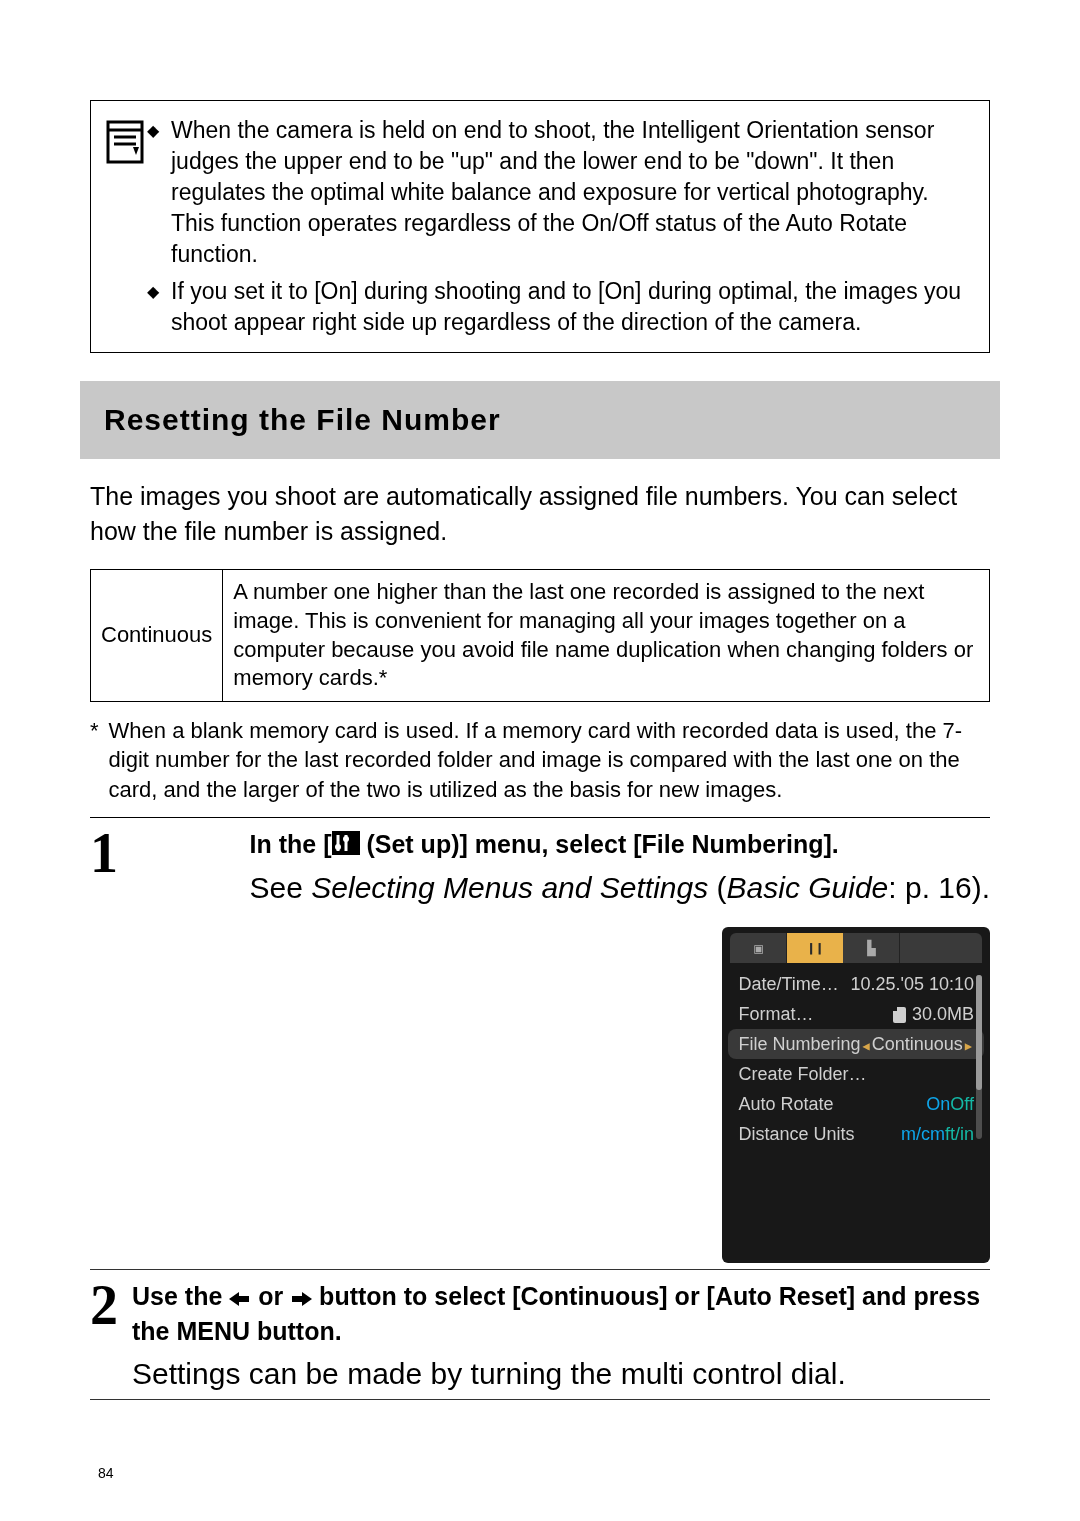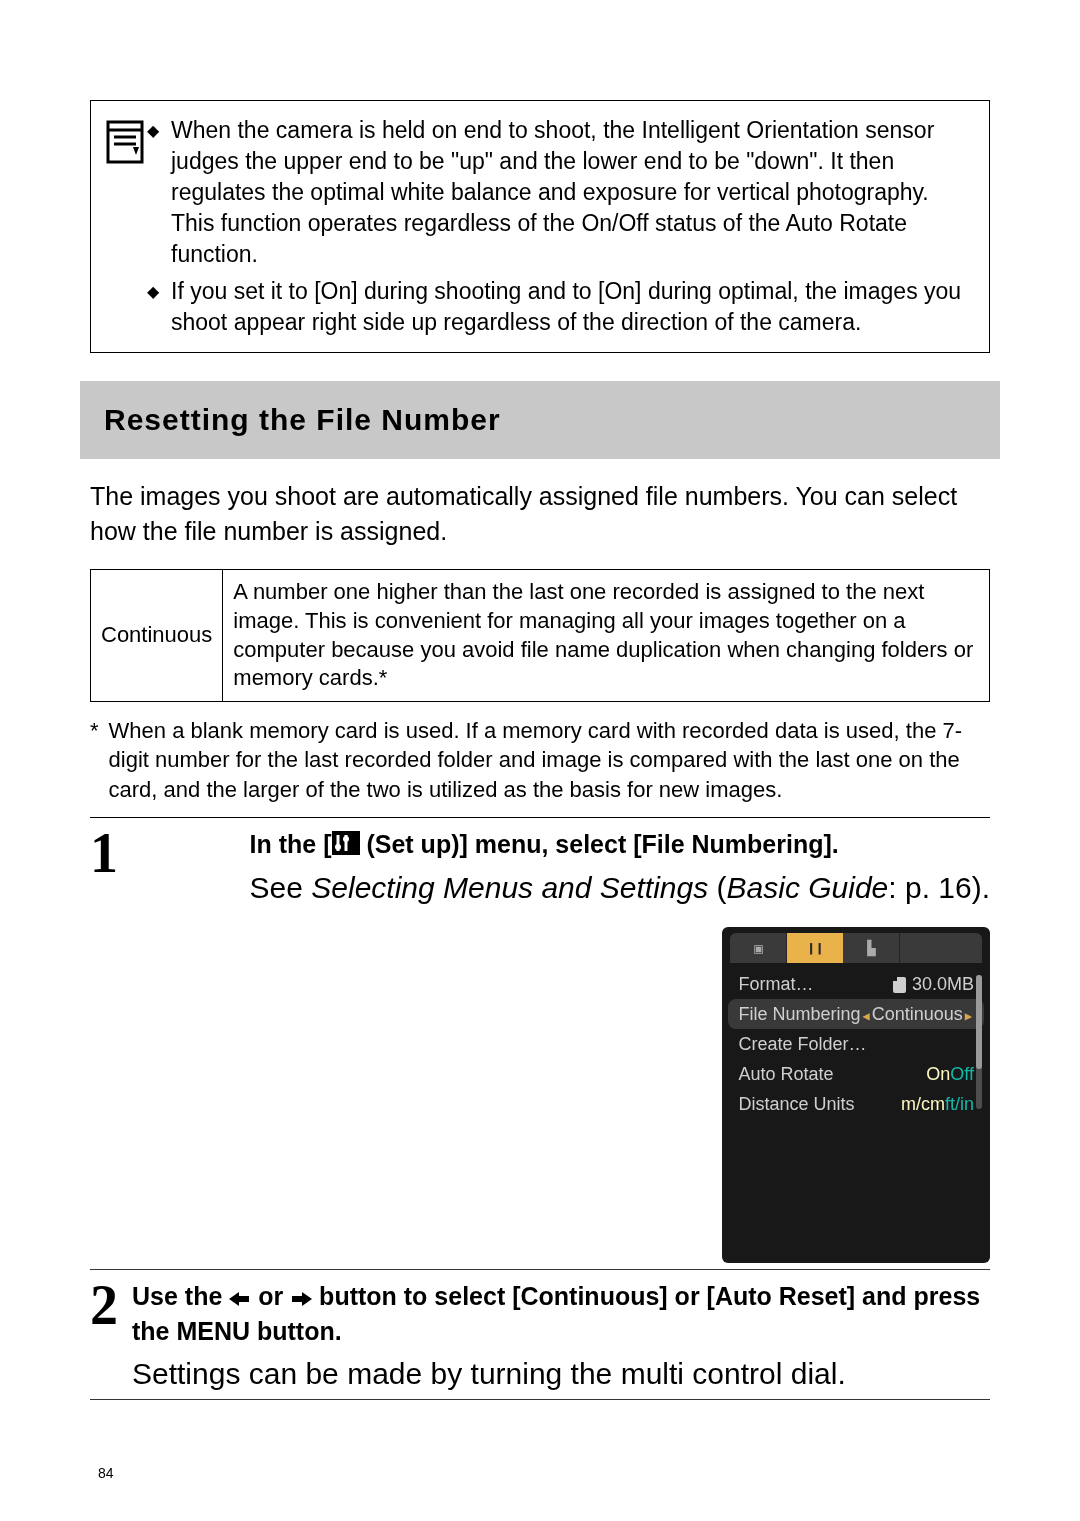--- a/index.html
+++ b/index.html
@@ -109,21 +109,21 @@
   .row{
     display:flex;justify-content:space-between;align-items:center;
     padding:4px 10px 4px 10px;height:22px;
     color:#cfcfcf;
   }
   .row.sel{background:#393939;border-radius:8px;}
   .row .k{white-space:nowrap;}
   .row .v{white-space:nowrap;color:#cfcfcf;}
   .row .arrow{color:#d8a64a;font-size:12px;margin:0 2px;}
   .row .fade{color:#14b8a6;}
-  .row .on{color:#fef9c3;}
+  .row .on{color:#0ea5e9;}
   .sd-icon{display:inline-block;width:13px;height:16px;background:#cfcfcf;border-radius:2px 2px 2px 2px;margin-right:6px;vertical-align:middle;position:relative;}
   .sd-icon::before{content:"";position:absolute;left:2px;top:2px;width:9px;height:12px;background:#cfcfcf;}
   .sd-icon::after{content:"";position:absolute;left:0;top:0;width:4px;height:4px;background:#181818;}
   .svg-icon{display:inline-block;vertical-align:middle;}
   .page-num{
     position:absolute;
     left:98px;
     bottom:40px;
     font-size:14px;
   }
@@ -196,20 +196,24 @@
         <div class="tab sel">
             <span class="gly">❙❙</span>
           </div>
         <div class="tab">
             <span class="gly">▙</span>
           </div>
         <div class="rest"></div>
       </div>
       <div class="rows">
         <div class="row">
+          <span class="k">Date/Time…</span>
+          <span class="v">10.25.'05 10:10</span>
+        </div>
+        <div class="row">
           <span class="k">Format…</span>
           <span class="v"><span class="sd-icon"></span><span>30.0MB</span></span>
         </div>
         <div class="row sel">
           <span class="k">File Numbering</span>
           <span class="v"><span class="arrow">◀</span><span>Continuous</span><span class="arrow">▶</span></span>
         </div>
         <div class="row">
           <span class="k">Create Folder…</span>
           <span class="v"></span>

